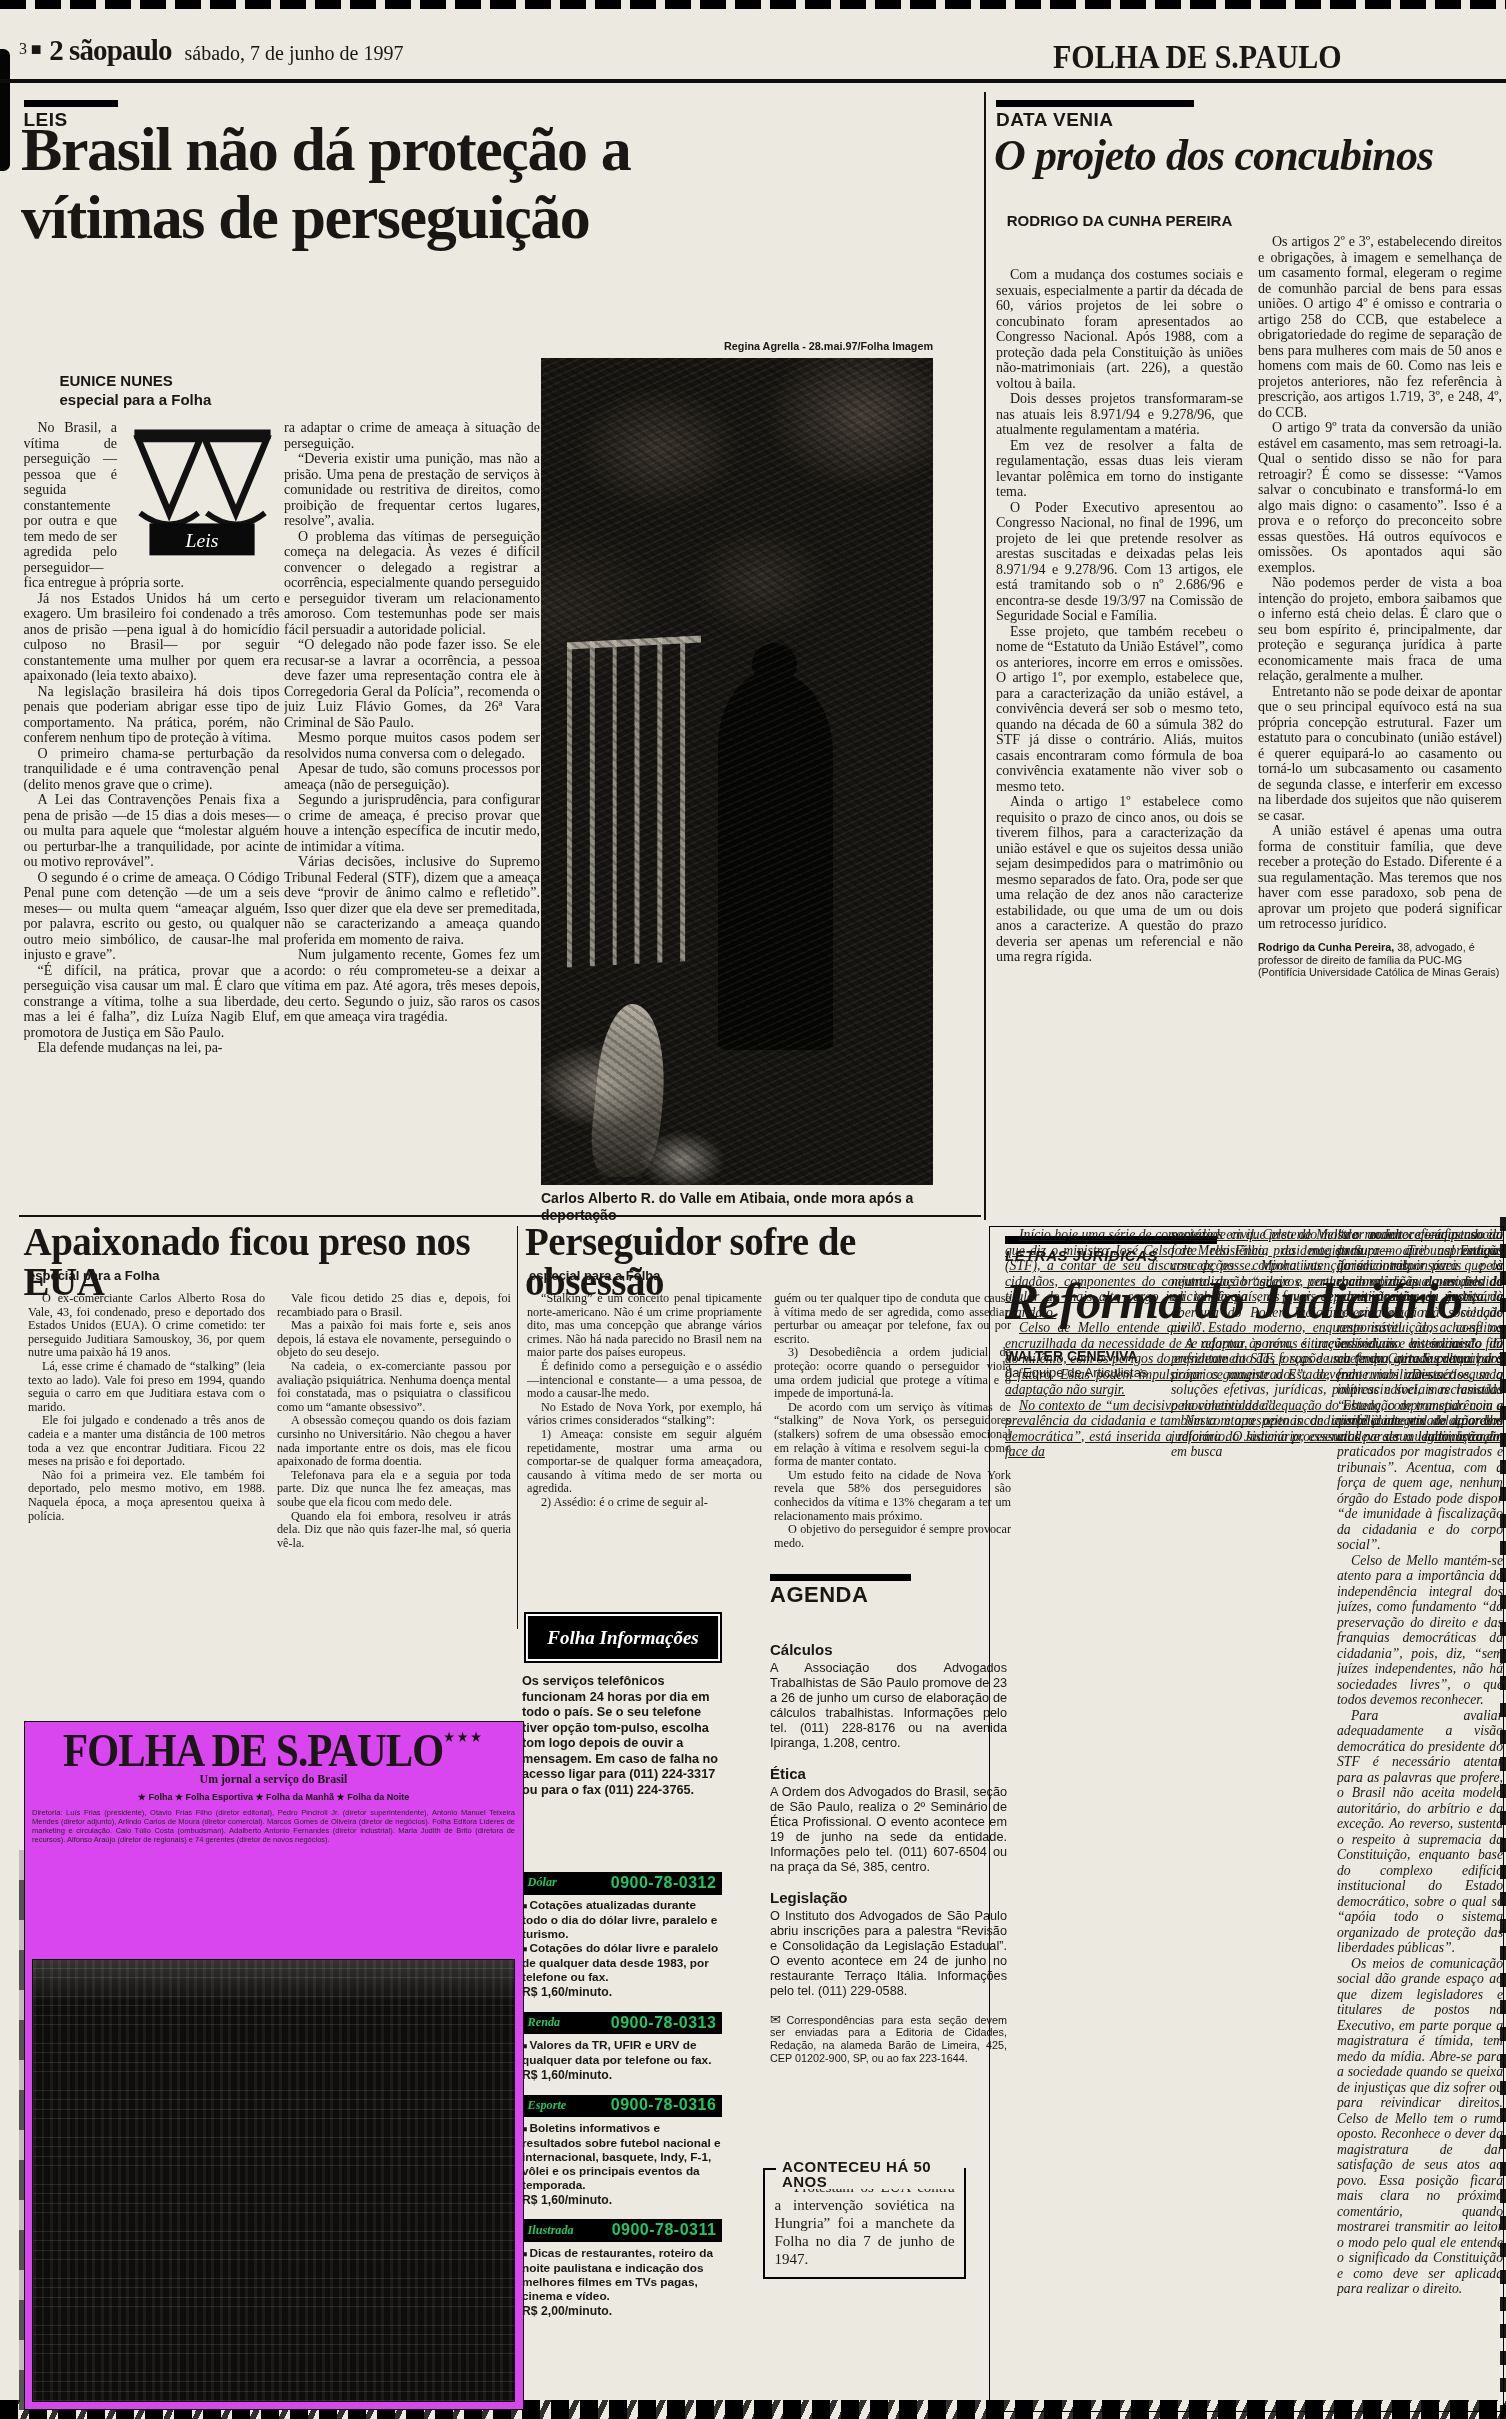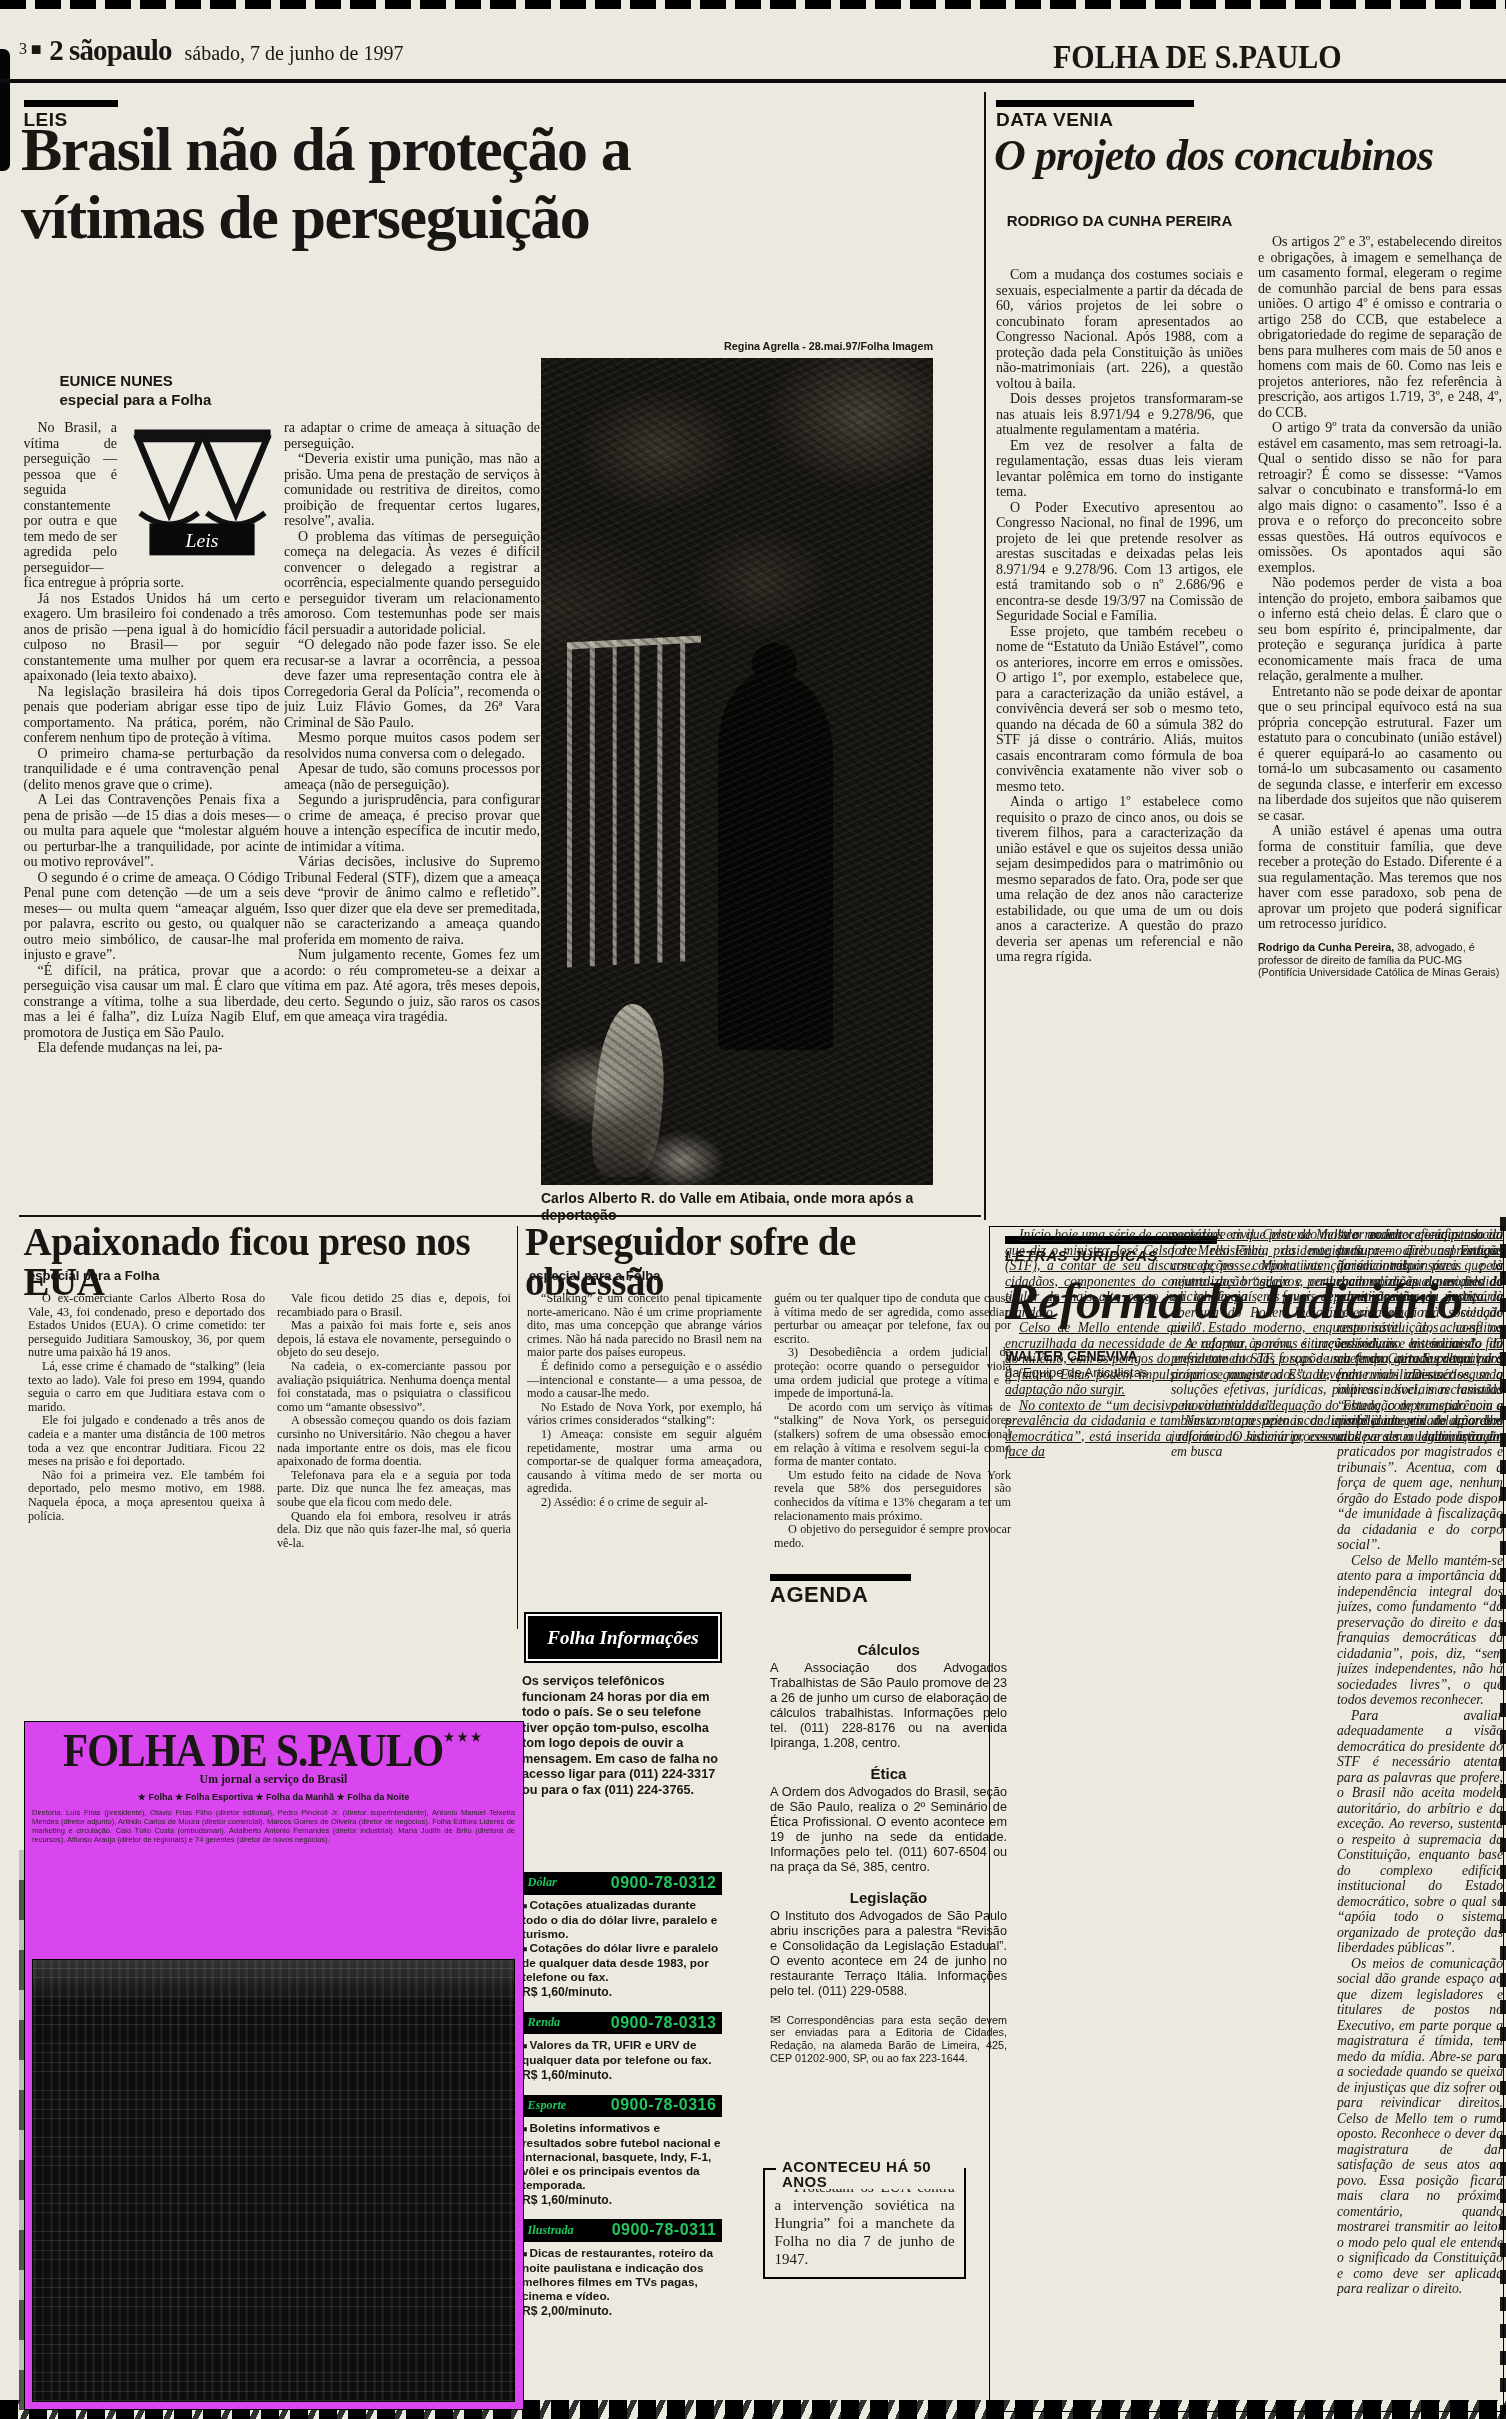--- a/index.html
+++ b/index.html
@@ -97,21 +97,21 @@
   .mtag{text-align:center;font:700 11.8px/14px "Liberation Serif",serif;margin-top:1.9px;}
   .mbrands{text-align:center;font:700 9px/11.3px "Liberation Sans",sans-serif;margin-top:5.6px;}
   .mdir{font:400 7.5px/9px "Liberation Sans",sans-serif;text-align:justify;margin-top:4.7px;color:#2a2925;}
   .inktable{position:absolute;left:7.5px;top:237px;right:7.5px;bottom:7.5px;border:0.9px solid #000;background:
     linear-gradient(rgba(255,255,255,.16),rgba(255,255,255,0) 10%),
     repeating-linear-gradient(0deg,rgba(255,255,255,.11) 0 0.9px,transparent 0.9px 9.4px),
     repeating-linear-gradient(90deg,rgba(255,255,255,.06) 0 2.8px,transparent 2.8px 8.5px),
     #0e0d0b;}
   
   .ag-items{position:absolute;left:770px;top:1627px;width:237px;}
-  .ag-title{font:700 15px/19px "Liberation Sans",sans-serif;margin:13px 0 1.9px 0;text-align:center;}
+  .ag-title{font:700 15px/19px "Liberation Sans",sans-serif;margin:13px 0 1.9px 0;}
   .ag-body{font:400 12.7px/15px "Liberation Sans",sans-serif;text-align:justify;}
   .ag-note{font:400 10.8px/12.7px "Liberation Sans",sans-serif;text-align:justify;margin-top:15px;}
   .envelope{font-size:13px;margin-right:5.6px;}
   .ac-box{position:absolute;left:763px;top:2168px;width:203px;height:111px;border:2.8px solid #000;
     box-sizing:border-box;padding:7.5px 9.4px 5.6px 9.4px;}
   .ac-title{position:absolute;left:11.3px;top:-11.3px;background:#ebe9e0;padding:0 5.6px;
     font:700 15px/1 "Liberation Sans",sans-serif;letter-spacing:0.5px;}
   .ac-body{font:400 15px/18px "Liberation Serif",serif;text-align:justify;text-indent:13px;}
   
   .lj-box{position:absolute;left:989px;top:1226px;width:515px;height:1186px;border:1.9px solid #000;

